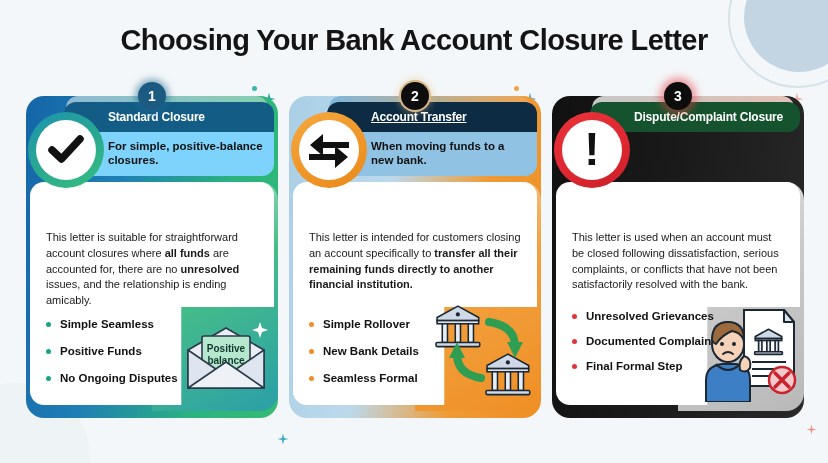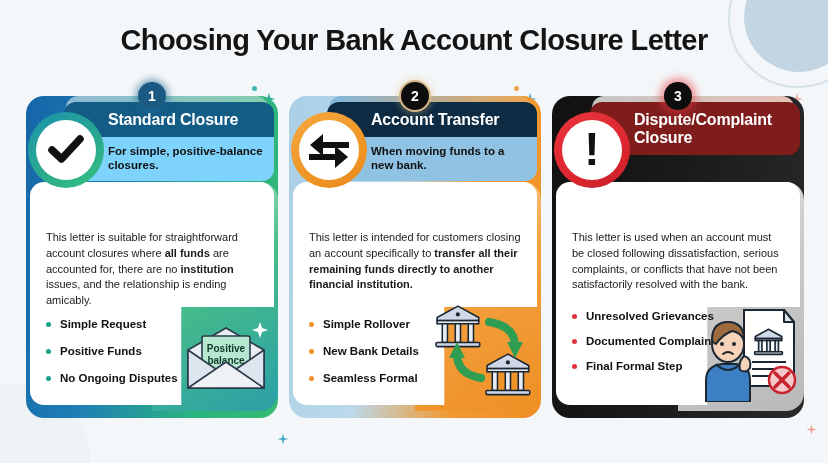--- a/index.html
+++ b/index.html
@@ -125,38 +125,38 @@
   .card-head {
     position: absolute;
     left: 38px;
     right: 4px;
     top: 6px;
     border-radius: 12px;
     overflow: hidden;
   }
   .head-title {
     padding: 9px 10px 8px 44px;
-    font-size: 16px;
+    font-size: 12px;
     font-weight: bold;
     line-height: 1.12;
     color: #ffffff;
     letter-spacing: -0.2px;
   }
   .head-sub {
     padding: 7px 10px 9px 44px;
     font-size: 11.5px;
     font-weight: bold;
     line-height: 1.22;
     color: #111111;
   }
   #card-1 .head-title { background: #125c86; }
   #card-1 .head-sub   { background: #7dd3fc; }
-  #card-2 .head-title { background: #0d2b43; }
+  #card-2 .head-title { background: #0d2b43; text-decoration: underline; }
   #card-2 .head-sub   { background: #8fc2e3; }
-  #card-3 .head-title { background: #7f1d1d; }
+  #card-3 .head-title { background: #14532d; }
   #card-3 .head-sub   { background: #b9b9b9; }
 
   
   .card-tab {
     position: absolute;
     left: 40px;
     right: 10px;
     top: 0;
     height: 16px;
     border-radius: 12px 12px 0 0;
@@ -334,24 +334,24 @@
       <div class="ring"></div>
       <div class="inner">
         <svg width="42" height="42" viewBox="0 0 42 42">
           <path d="M7 21 L16.5 30 L35 10" stroke="#111111" stroke-width="7.5" fill="none" stroke-linecap="round" stroke-linejoin="round"></path>
         </svg>
       </div>
     </div>
 
     <div class="num-badge">1</div>
 
-    <div class="card-para">This letter is suitable for straightforward account closures where <b>all funds</b> are accounted for, there are no <b>institution</b> issues, and the relationship is ending amicably.</div>
+    <div class="card-para">This letter is suitable for straightforward account closures where <b>all funds</b> are accounted for, there are no <b>unresolved</b> issues, and the relationship is ending amicably.</div>
 
     <ul class="bullets">
-      <li>Simple Request</li>
+      <li>Simple Seamless</li>
       <li>Positive Funds</li>
       <li>No Ongoing Disputes</li>
     </ul>
 
     <div class="illus" id="illus-1">
       <svg viewBox="0 0 92 82">
 
         <path d="M80 8 L82 14 L88 16 L82 18 L80 24 L78 18 L72 16 L78 14 Z" fill="#ffffff"></path>
 
         <path d="M8 36 L46 14 L84 36 L84 74 L8 74 Z" fill="#e9edf4" stroke="#2b3a4a" stroke-width="1.6"></path>

